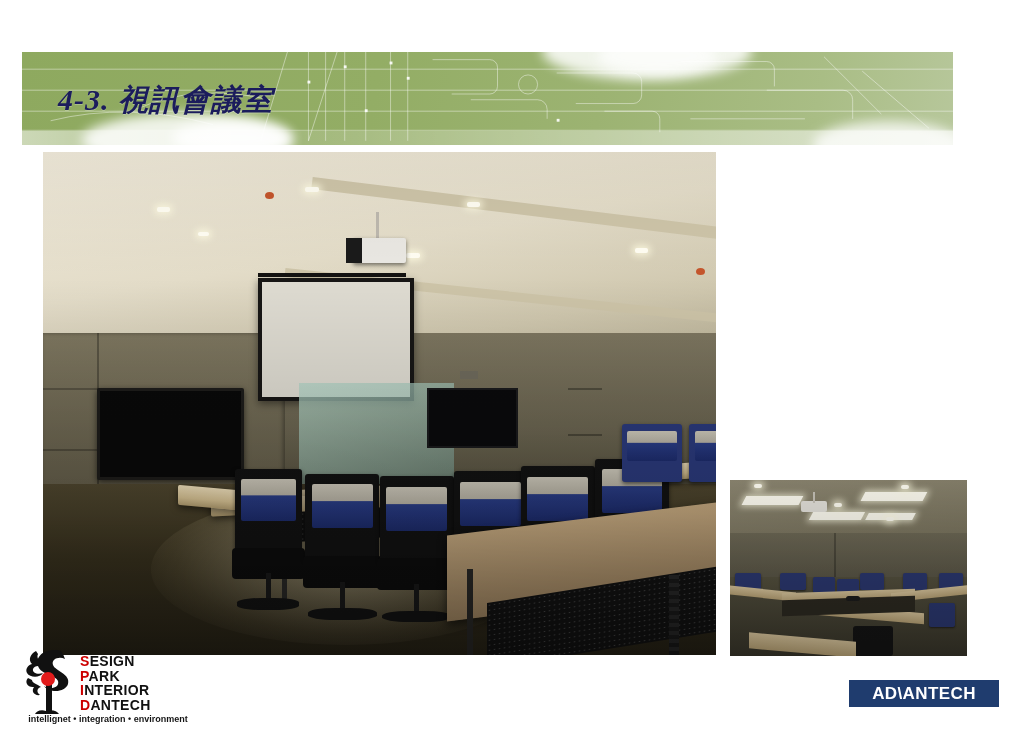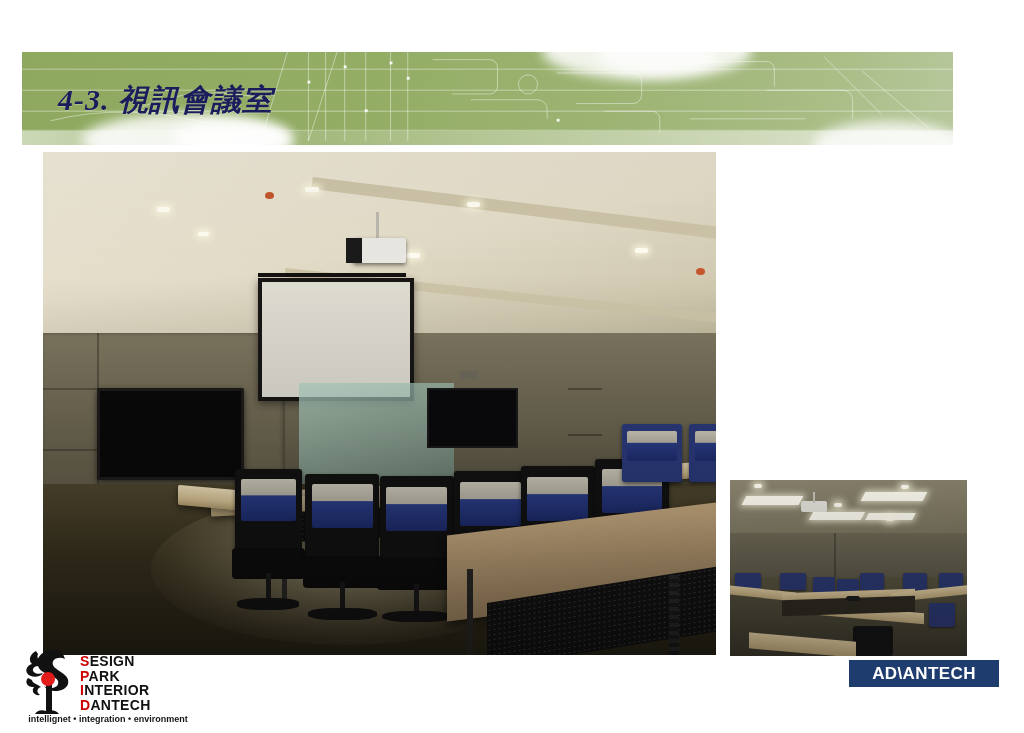--- a/index.html
+++ b/index.html
@@ -95,21 +95,21 @@
   #shaperpark-logo{position:absolute;left:22px;top:648px;width:172px;height:80px;}
   #sp-mark{position:absolute;left:0;top:0;width:58px;height:66px;}
   #sp-words{position:absolute;left:58px;top:6px;line-height:14.5px;}
   #sp-words .row{font-size:14px;font-weight:bold;color:#111;letter-spacing:.3px;white-space:nowrap;
      font-family:"Liberation Sans", sans-serif;}
   #sp-words .row .cap{color:#cc0000;}
   #sp-tagline{position:absolute;left:0;top:66px;width:172px;text-align:center;
     font-size:9px;font-weight:bold;color:#141414;white-space:nowrap;}
 
   
-  #advantech-block{position:absolute;left:740px;top:660px;width:262px;height:48px;}
+  #advantech-block{position:absolute;left:740px;top:680px;width:262px;height:48px;}
   #advantech-logo{position:absolute;right:3px;top:0;width:150px;height:27px;background:#1f3c6e;
     display:flex;align-items:center;justify-content:center;}
   #advantech-wordmark{color:#ffffff;font-size:17px;font-weight:bold;letter-spacing:.4px;
     font-family:"Liberation Sans", sans-serif;white-space:nowrap;}
   #advantech-tagline{position:absolute;right:3px;top:32px;
     font-family:"Liberation Serif", serif;font-style:italic;font-weight:bold;
     font-size:13.5px;color:#1f3c6e;white-space:nowrap;}
 </style>
 </head>
 <body>

